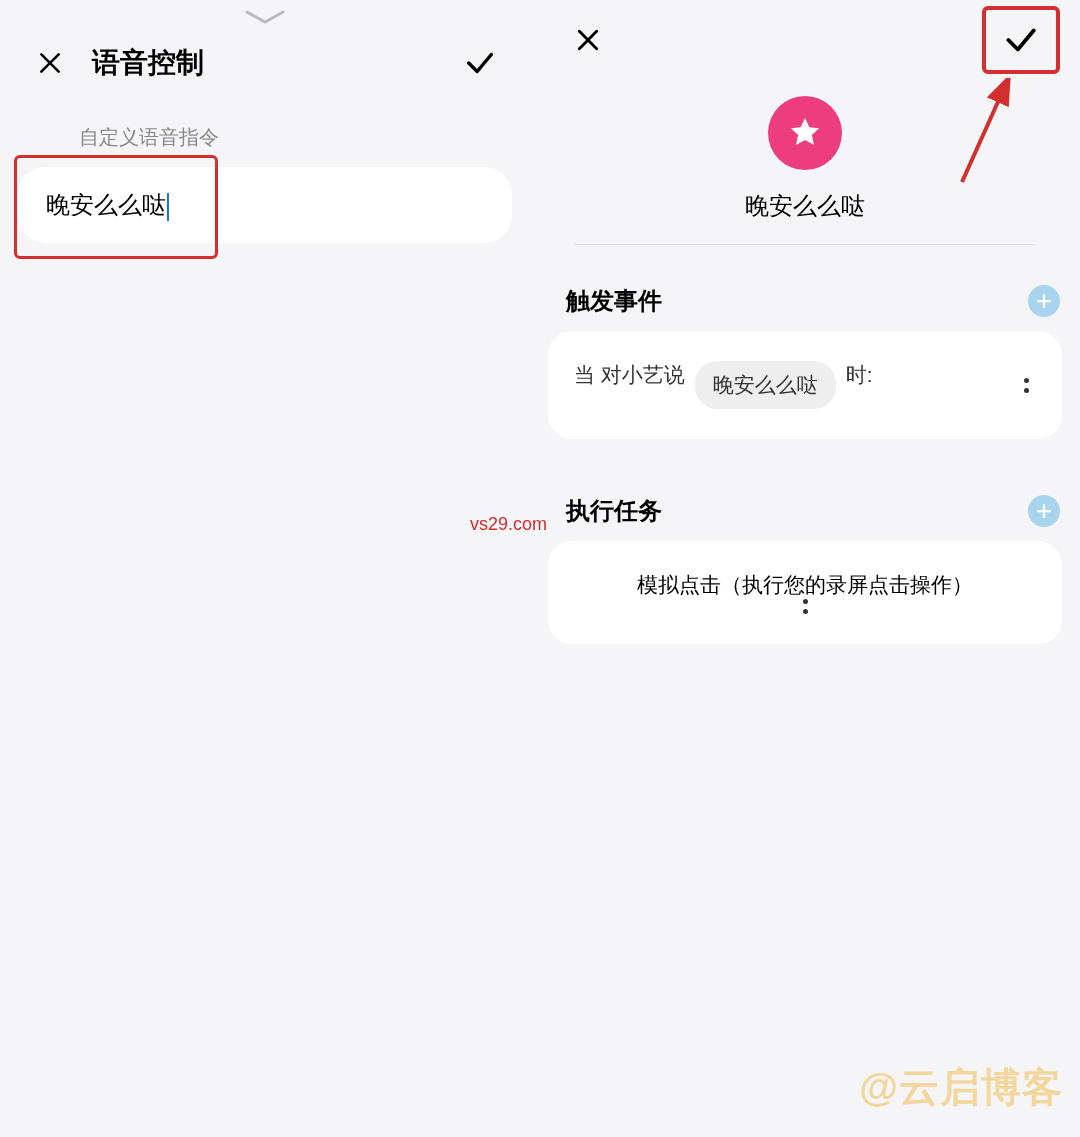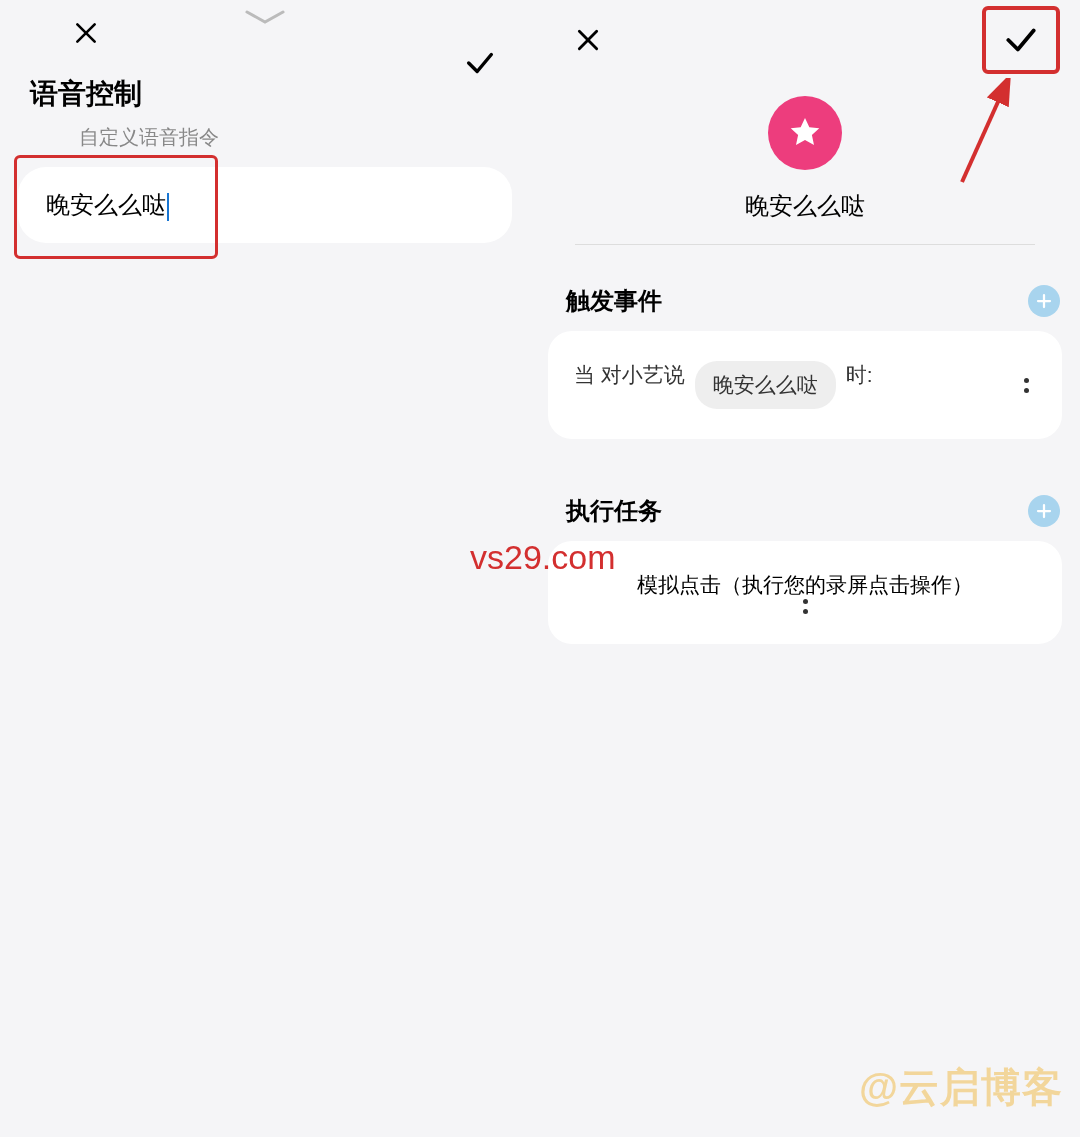--- a/index.html
+++ b/index.html
@@ -41,21 +41,21 @@
       width: 550px;
       background: #f5f5f7;
     }
     .topbar {
       height: 70px;
       display: flex;
       align-items: center;
       justify-content: space-between;
       padding: 0 30px;
     }
-    .topbar-left { display: flex; align-items: center; gap: 22px; flex-direction: column; }
+    .topbar-left { display: flex; align-items: center; gap: 22px; }
     .iconbtn {
       width: 40px; height: 40px;
       display: flex; align-items: center; justify-content: center;
       cursor: pointer;
     }
     .title {
       font-size: 28px;
       font-weight: 600;
       color: #000;
     }
@@ -178,23 +178,23 @@
       background: #fff;
       border-radius: 24px;
       margin: 0 18px;
       padding: 30px 26px;
       font-size: 21px;
       color: #000;
       display: flex; align-items: center; justify-content: space-between; flex-direction: column;
     }
     .watermark-center {
       position: absolute;
-      left: 470px; top: 538px;
+      left: 470px; top: 514px;
       color: #d32f2f;
-      font-size: 34px;
+      font-size: 18px;
       font-weight: 400;
       pointer-events: none;
     }
     .watermark-corner {
       position: absolute;
       right: 17px;
       bottom: 22px;
       color: #f2cc7d;
       opacity: 0.75;
       font-size: 40px;

